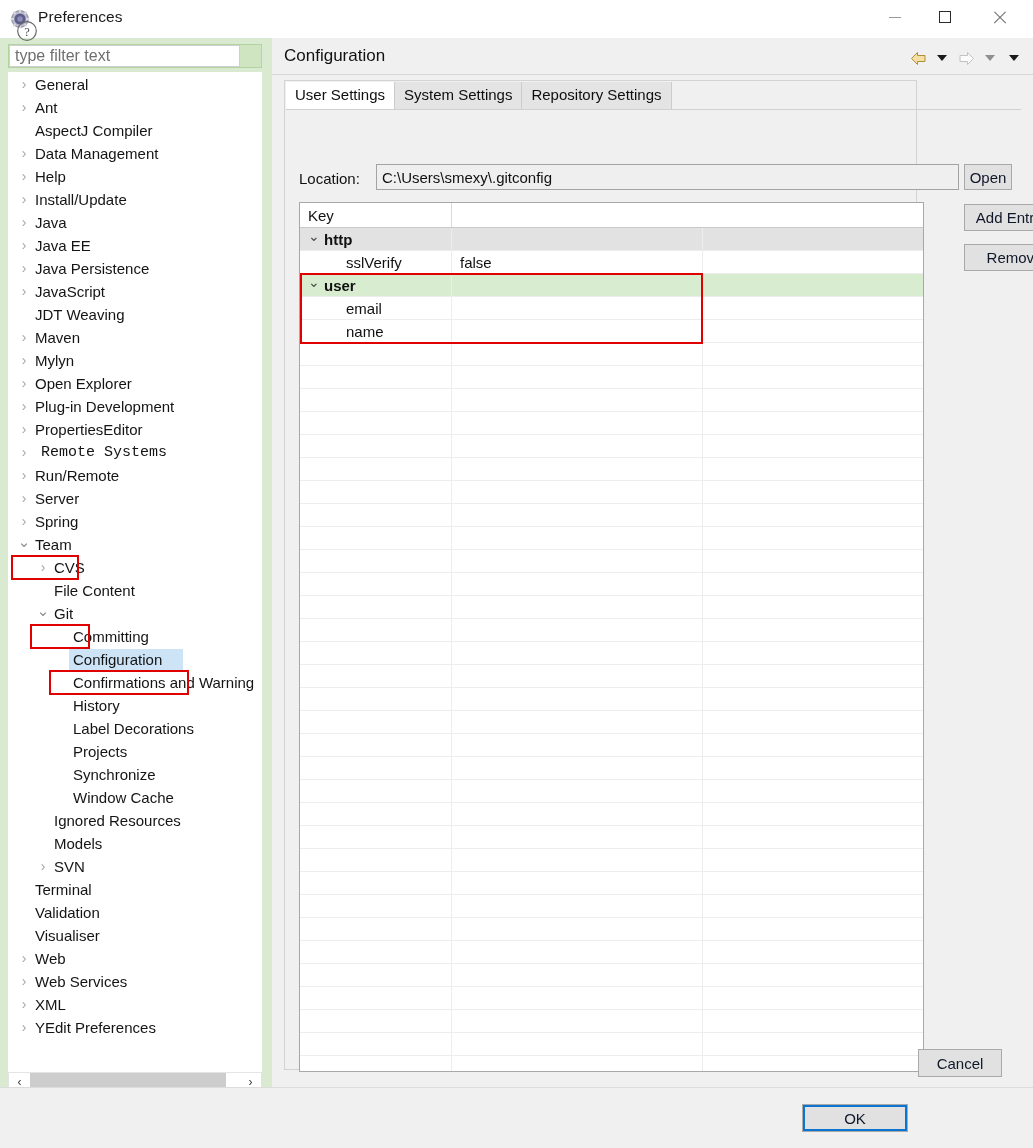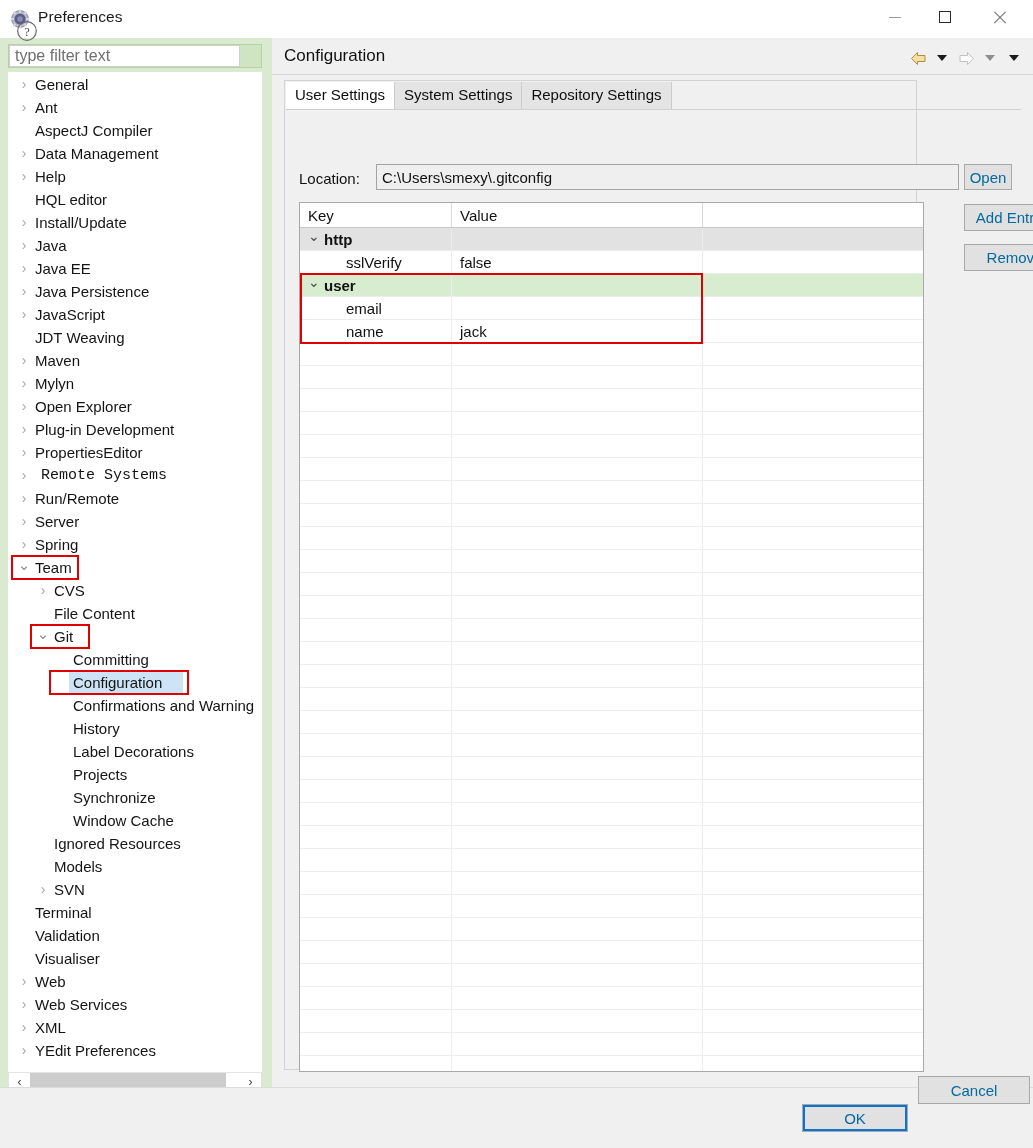--- a/index.html
+++ b/index.html
@@ -137,21 +137,21 @@
 
   
   .loc-label { position: absolute; left: 14px; top: 89px; font-size: 15px; color: #111; }
   .loc-input {
     position: absolute; left: 91px; top: 83px; width: 583px; height: 26px;
     background: #efefef; border: 1px solid #a3a3a3;
     font-family: "Liberation Sans", sans-serif; font-size: 15px; color: #111;
     padding: 0 5px; outline: none;
   }
   .btn {
-    font-family: "Liberation Sans", sans-serif; font-size: 15px; color: #0369a1;
+    font-family: "Liberation Sans", sans-serif; font-size: 15px; color: #0f172a;
     background: #e1e1e1; border: 1px solid #a9a9a9; cursor: default;
     display: flex; align-items: center; justify-content: center;
   }
   .btn-open { position: absolute; left: 679px; top: 83px; width: 48px; height: 26px; }
   .btn-add  { position: absolute; left: 679px; top: 123px; width: 101px; height: 27px; }
   .btn-rem  { position: absolute; left: 679px; top: 163px; width: 101px; height: 27px; }
 
   
   .tablewrap {
     position: absolute; left: 14px; top: 121px; width: 625px; height: 870px;
@@ -195,21 +195,21 @@
     position: absolute; left: 0; top: 1087px; width: 1033px; height: 61px;
     background: #f0f0f0; border-top: 1px solid #dcdcdc;
   }
   .help-ico { position: absolute; left: 16px; top: 20px; width: 22px; height: 22px; }
   .btn-ok {
     position: absolute; left: 802px; top: 1104px; width: 106px; height: 28px;
     background: #e1e1e1; border: 1px solid #a9a9a9;
     outline: 2px solid #0a74d0; outline-offset: -3px;
   }
   .btn-cancel {
-    position: absolute; left: 918px; top: 1076px; width: 112px; height: 28px; text-align: right;
+    position: absolute; left: 918px; top: 1049px; width: 84px; height: 28px; text-align: right;
   }
 </style>
 </head>
 <body>
 
 <div id="app">
 
   <div class="titlebar">
     <div class="title-icon">
       <svg width="20" height="20" viewBox="0 0 20 20">
@@ -261,23 +261,20 @@
           <div class="tnode">
             <span class="tlabel" style="left: 26px;">AspectJ Compiler</span>
           </div>
           <div class="tnode">
             <span class="twist" style="left: 8px; font-size: 14px; color: rgb(166, 166, 166);">›</span>
             <span class="tlabel" style="left: 26px;">Data Management</span>
           </div>
           <div class="tnode">
             <span class="twist" style="left: 8px; font-size: 14px; color: rgb(166, 166, 166);">›</span>
             <span class="tlabel" style="left: 26px;">Help</span>
-          </div>
-          <div class="tnode">
-            <span class="tlabel" style="left: 26px;">HQL editor</span>
           </div>
           <div class="tnode">
             <span class="twist" style="left: 8px; font-size: 14px; color: rgb(166, 166, 166);">›</span>
             <span class="tlabel" style="left: 26px;">Install/Update</span>
           </div>
           <div class="tnode">
             <span class="twist" style="left: 8px; font-size: 14px; color: rgb(166, 166, 166);">›</span>
             <span class="tlabel" style="left: 26px;">Java</span>
           </div>
           <div class="tnode">
@@ -456,21 +453,20 @@
         </div>
       <div class="tabline"></div>
 
       <div class="loc-label">Location:</div>
       <input class="loc-input" type="text" value="C:\Users\smexy\.gitconfig" style="">
       <div class="btn btn-open">Open</div>
 
       <div class="tablewrap">
         <div class="thead" id="table-head">
             <div class="th c1">Key</div>
-            <div class="th c2">Value</div>
             <div class="th c3"></div>
           </div>
         <div id="table-body">
             <div class="trow section">
               <div class="td c1"><span class="chev" style="font-size: 14px; line-height: 17px;">⌄</span><span class="sect">http</span></div>
               <div class="td c2"></div>
               <div class="td c3"></div>
             </div>
             <div class="trow">
               <div class="td c1"><span class="child">sslVerify</span></div>
@@ -481,21 +477,20 @@
               <div class="td c1"><span class="chev" style="font-size: 14px; line-height: 17px;">⌄</span><span class="sect">user</span></div>
               <div class="td c2"></div>
               <div class="td c3"></div>
             </div>
             <div class="trow">
               <div class="td c1"><span class="child">email</span></div>
               <div class="td c3"></div>
             </div>
             <div class="trow">
               <div class="td c1"><span class="child">name</span></div>
-              <div class="td c2">jack</div>
               <div class="td c3"></div>
             </div>
             <div class="trow">
               <div class="td c1"></div>
               <div class="td c2"></div>
               <div class="td c3"></div>
             </div>
             <div class="trow">
               <div class="td c1"></div>
               <div class="td c2"></div>

